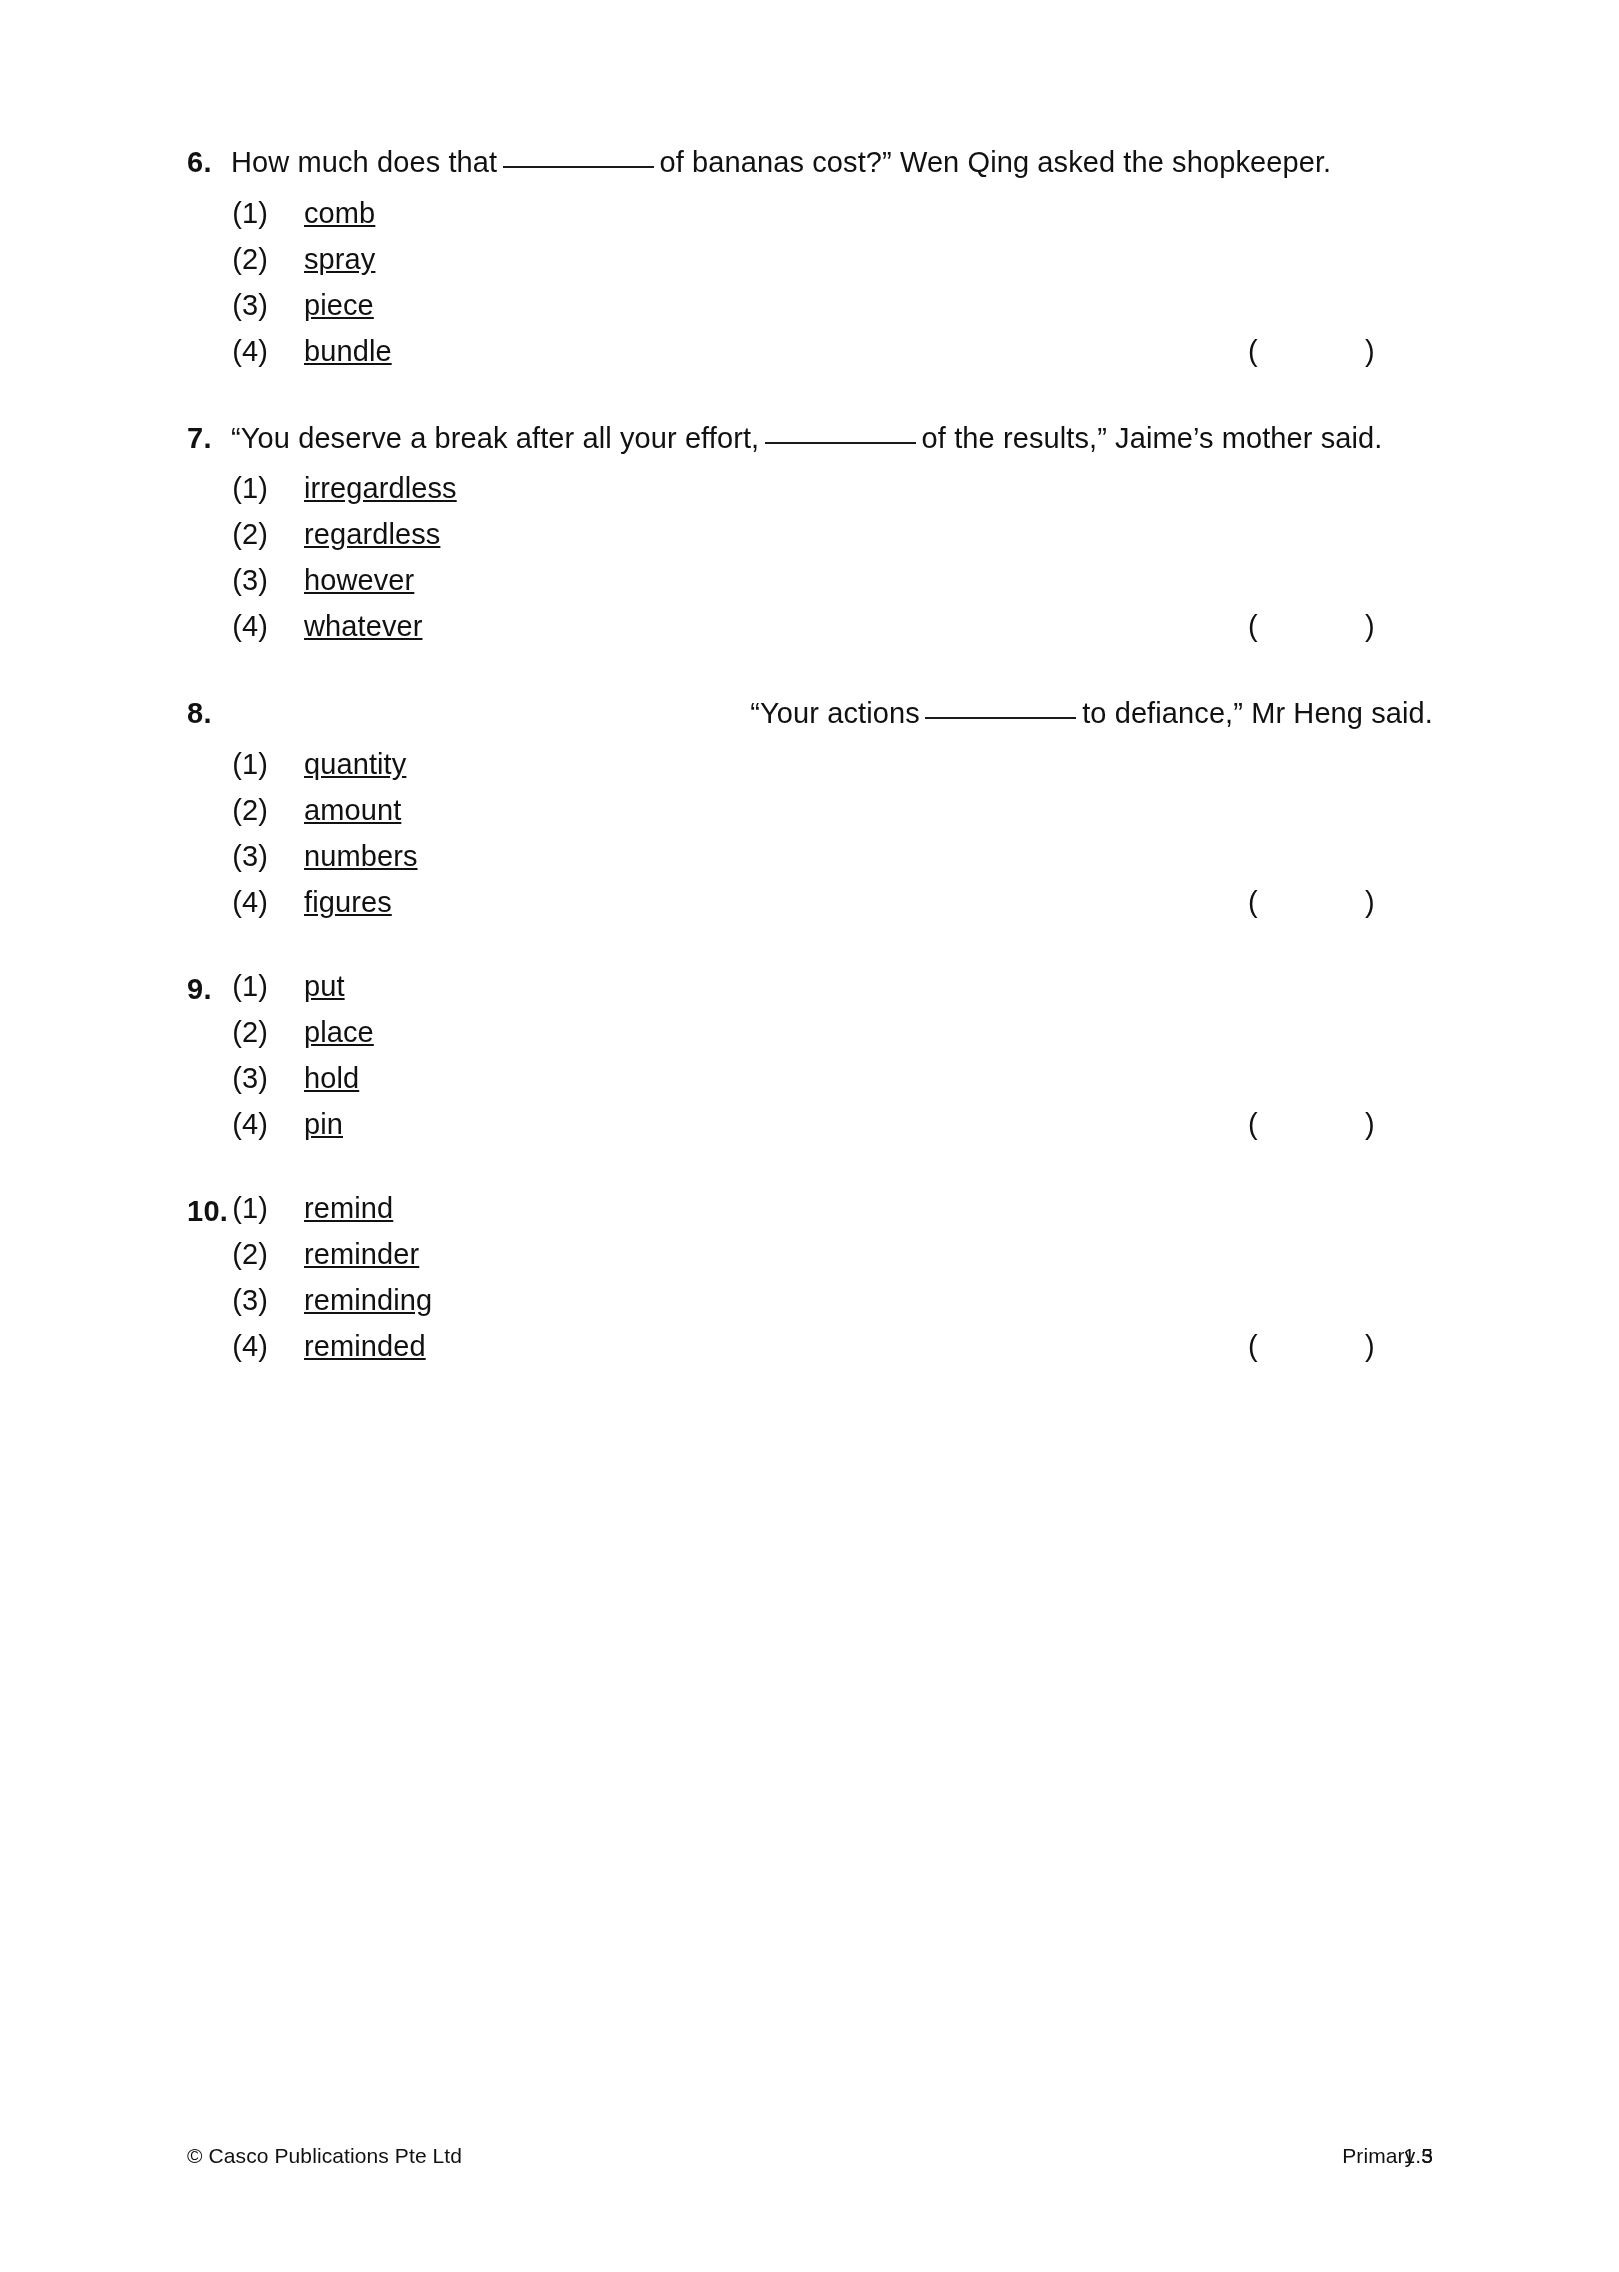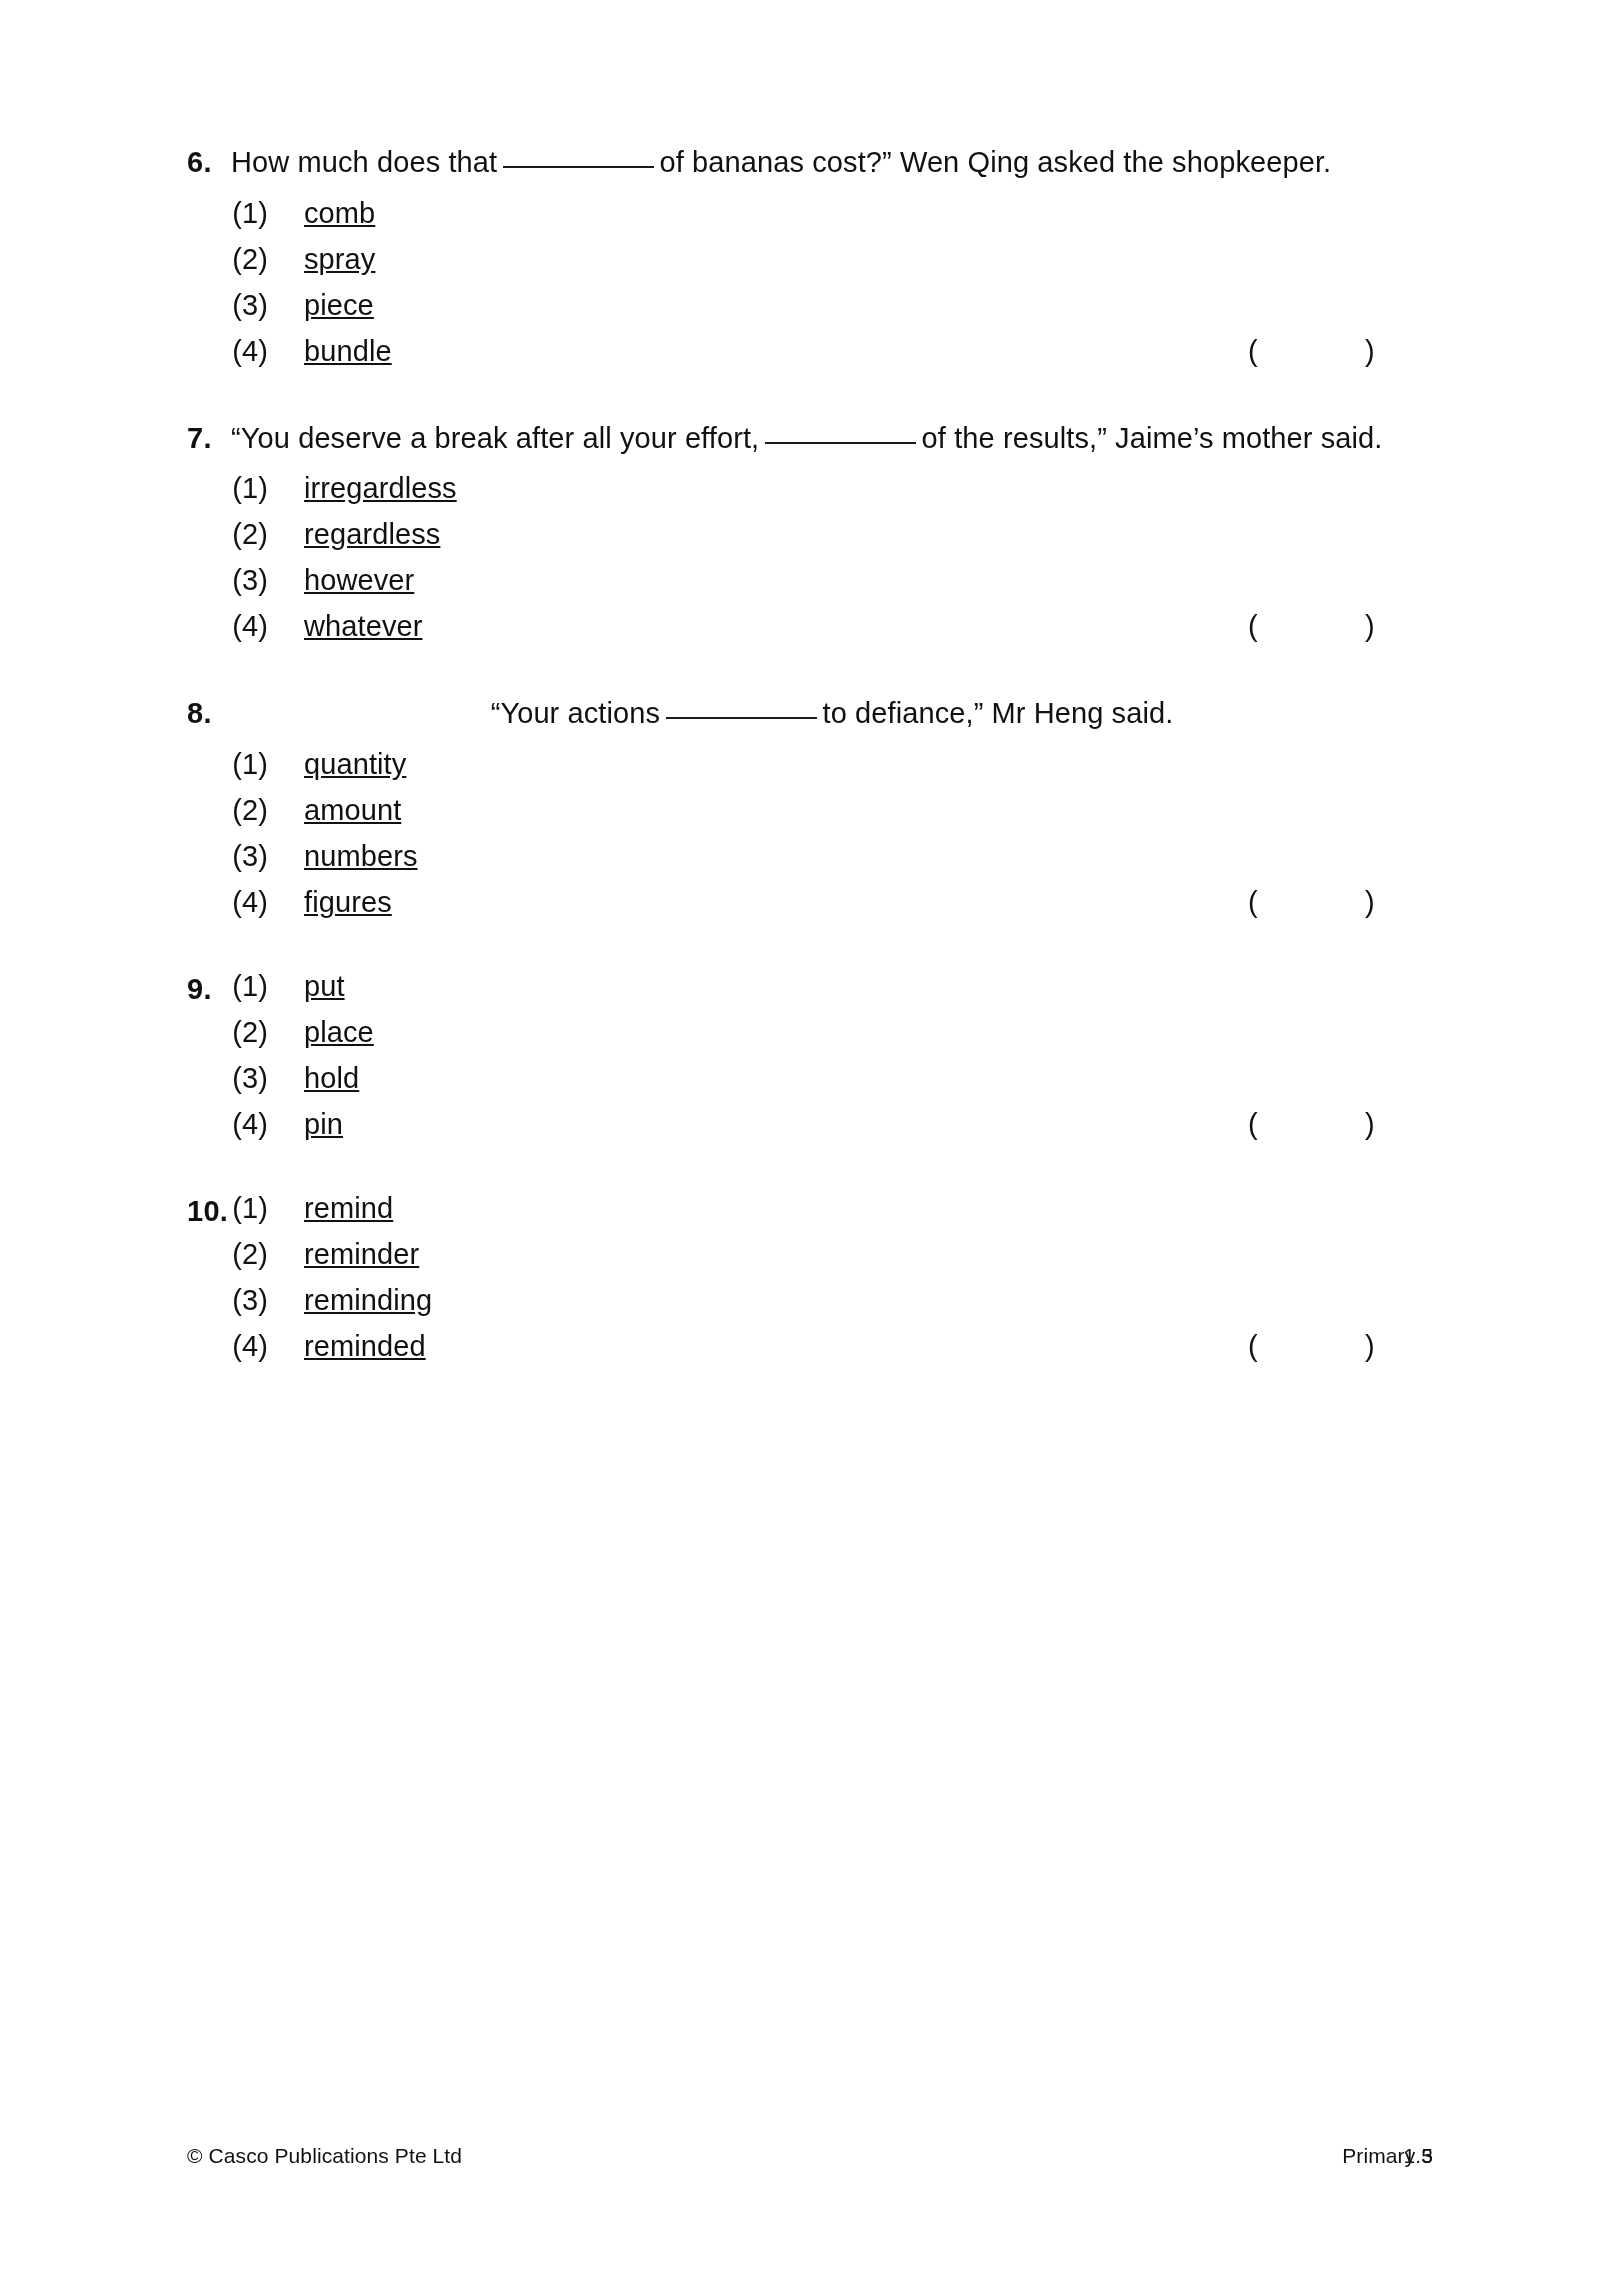--- a/index.html
+++ b/index.html
@@ -44,21 +44,21 @@
     margin-left: 44px;
   }
   .q-stem {
     font-size: 29px;
     line-height: 53px;
     text-align: justify;
     text-justify: inter-word;
     letter-spacing: 0.1px;
   }
   .q-stem.single {
-    text-align: center;
+    text-align: right;
   }
   .blank {
     display: inline-block;
     width: 151px;
     border-bottom: 2.5px solid #1a1a1a;
     vertical-align: 3.8px;
     margin: 0 5.7px;
   }
 
   

